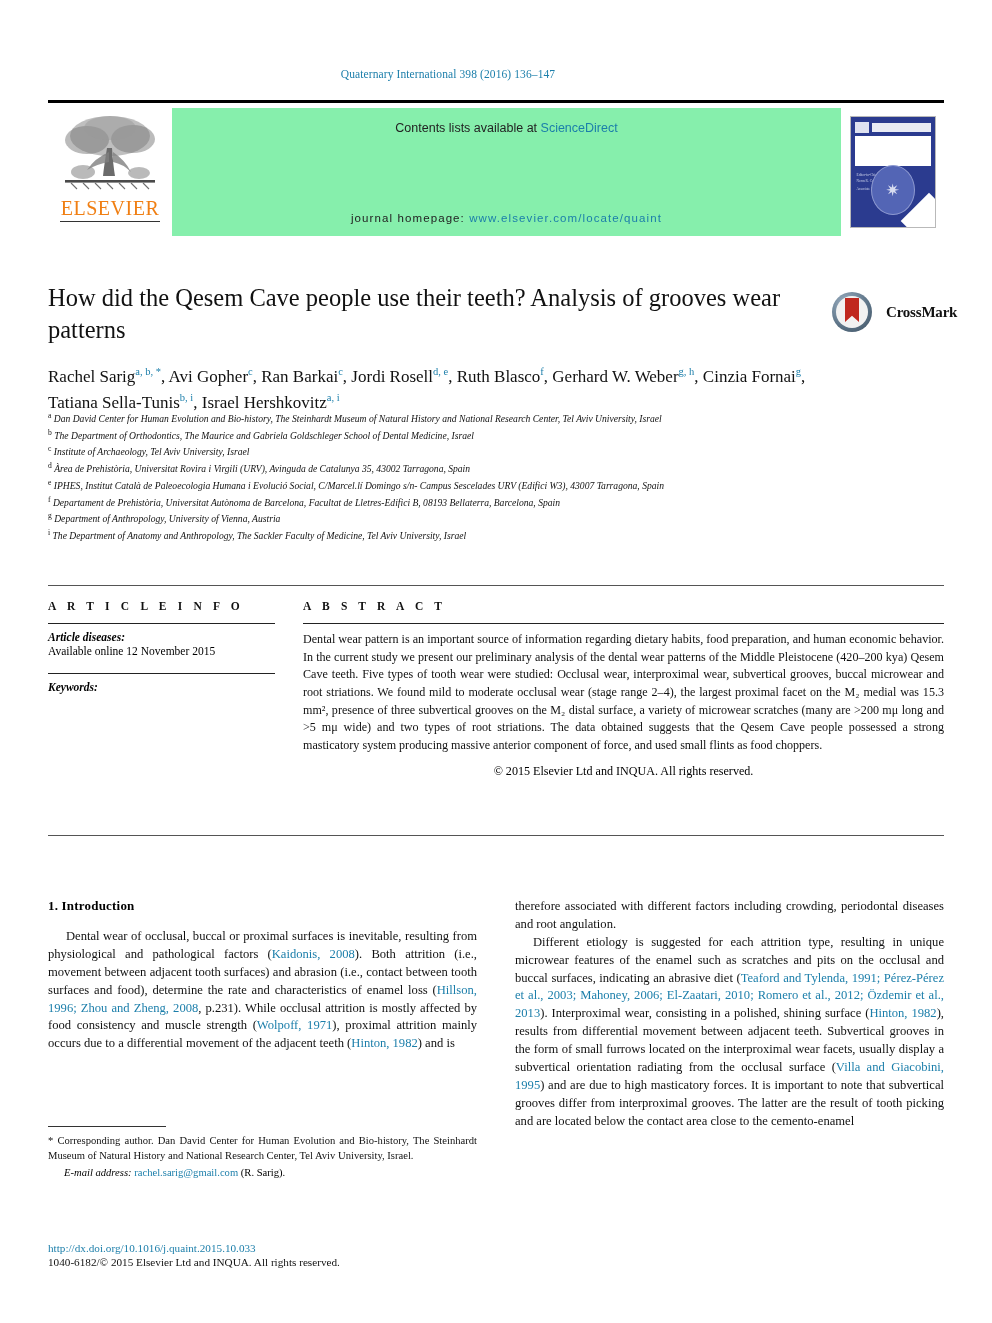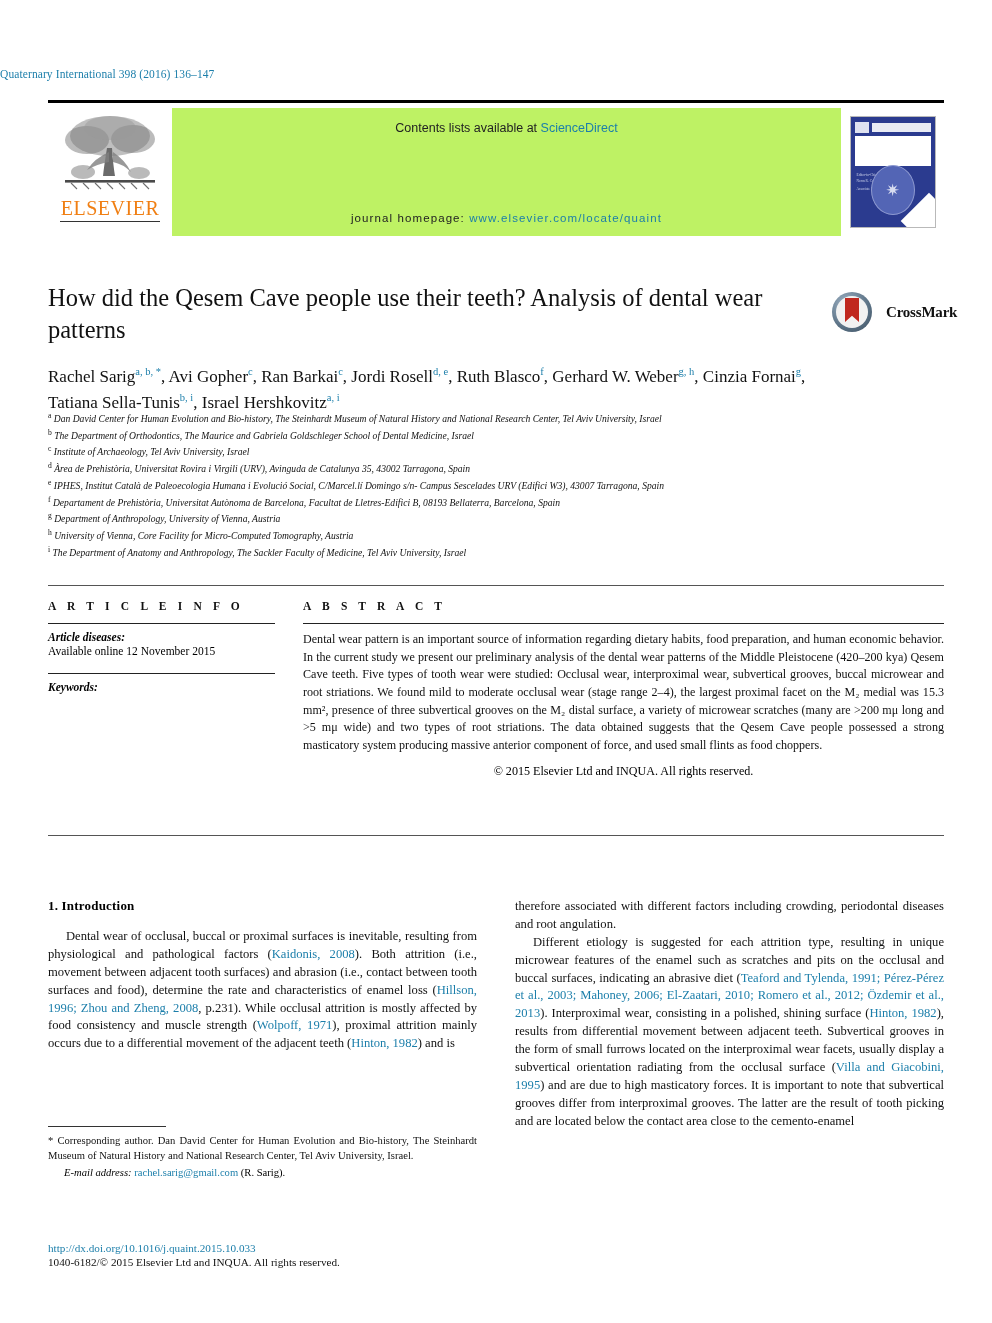--- a/index.html
+++ b/index.html
@@ -20,23 +20,25 @@
     color: #1b7eaa;
     text-decoration: none;
   }
 
   
   .running-head {
     position: absolute;
     top: 68px;
     left: 0;
     width: 832px;
+    text-align: center;
     font-size: 11.5px;
     color: #1b7eaa;
     letter-spacing: 0.1px;
+    padding-left: 32px;
   }
 
   
   .masthead {
     position: absolute;
     top: 100px;
     left: 48px;
     width: 896px;
     height: 133px;
     border-top: 3px solid #000;
@@ -77,21 +79,21 @@
     font-weight: 400;
   }
   .elsevier-rule {
     width: 100px;
     border-bottom: 1.5px solid #333;
     margin-top: 1px;
   }
 
   .masthead-center {
     flex: 1 1 auto;
-    background: #bef264;
+    background: #86efac;
     position: relative;
     display: flex;
     flex-direction: column;
     align-items: center;
     justify-content: space-between;
     padding: 13px 0 12px 0;
     box-sizing: border-box;
   }
   .contents-line {
     font-family: "Liberation Sans", sans-serif;
@@ -465,42 +467,41 @@
           <div class="cover-star">✷</div>
         </div>
         <div class="cover-corner"></div>
       </div>
     </div>
 
   </div>
 </div>
 
 <div class="title-block">
-  <h1 class="paper-title">How did the Qesem Cave people use their teeth? Analysis of dental wear patterns</h1>
+  <h1 class="paper-title">How did the Qesem Cave people use their teeth? Analysis of grooves wear patterns</h1>
   <div class="authors"><span>Rachel Sarig</span><sup>a, b, *</sup>, <span>Avi Gopher</span><sup>c</sup>, <span>Ran Barkai</span><sup>c</sup>, <span>Jordi Rosell</span><sup>d, e</sup>, <span>Ruth Blasco</span><sup>f</sup>, <span>Gerhard W. Weber</span><sup>g, h</sup>, <span>Cinzia Fornai</span><sup>g</sup>, <span>Tatiana Sella-Tunis</span><sup>b, i</sup>, <span>Israel Hershkovitz</span><sup>a, i</sup></div>
 </div>
 
 <div class="crossmark">
   <div class="cm-circle">
     <div class="cm-inner">
         <div class="cm-book"></div>
       </div>
   </div>
   <div class="cm-label">CrossMark</div>
 </div>
 
 <div class="affiliations">
     <div class="aff"><sup>a</sup> Dan David Center for Human Evolution and Bio-history, The Steinhardt Museum of Natural History and National Research Center, Tel Aviv University, Israel</div>
     <div class="aff"><sup>b</sup> The Department of Orthodontics, The Maurice and Gabriela Goldschleger School of Dental Medicine, Israel</div>
     <div class="aff"><sup>c</sup> Institute of Archaeology, Tel Aviv University, Israel</div>
     <div class="aff"><sup>d</sup> Àrea de Prehistòria, Universitat Rovira i Virgili (URV), Avinguda de Catalunya 35, 43002 Tarragona, Spain</div>
     <div class="aff"><sup>e</sup> IPHES, Institut Català de Paleoecologia Humana i Evolució Social, C/Marcel.lí Domingo s/n- Campus Sescelades URV (Edifici W3), 43007 Tarragona, Spain</div>
     <div class="aff"><sup>f</sup> Departament de Prehistòria, Universitat Autònoma de Barcelona, Facultat de Lletres-Edifici B, 08193 Bellaterra, Barcelona, Spain</div>
     <div class="aff"><sup>g</sup> Department of Anthropology, University of Vienna, Austria</div>
-    <div class="aff"><sup>h</sup> University of Vienna, Core Facility for Micro-Computed Tomography, Austria</div>
     <div class="aff"><sup>i</sup> The Department of Anatomy and Anthropology, The Sackler Faculty of Medicine, Tel Aviv University, Israel</div>
   </div>
 
 <div class="band">
   <div class="band-inner">
     <div class="col-info">
       <div class="sec-head">A R T I C L E  I N F O</div>
       <div class="hr-dark"></div>
       <p class="info-label">Article diseases:</p>
       <p class="info-text">Available online 12 November 2015</p>

